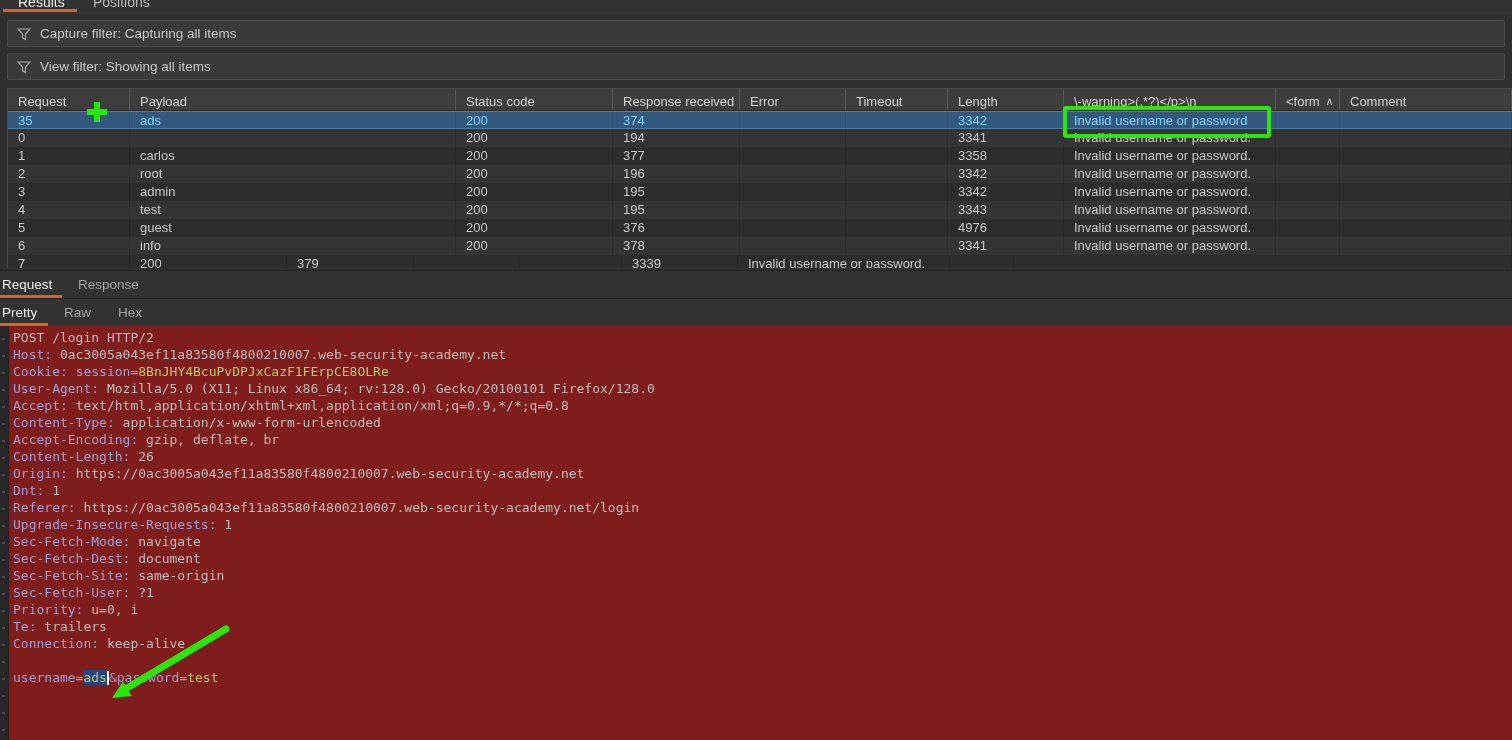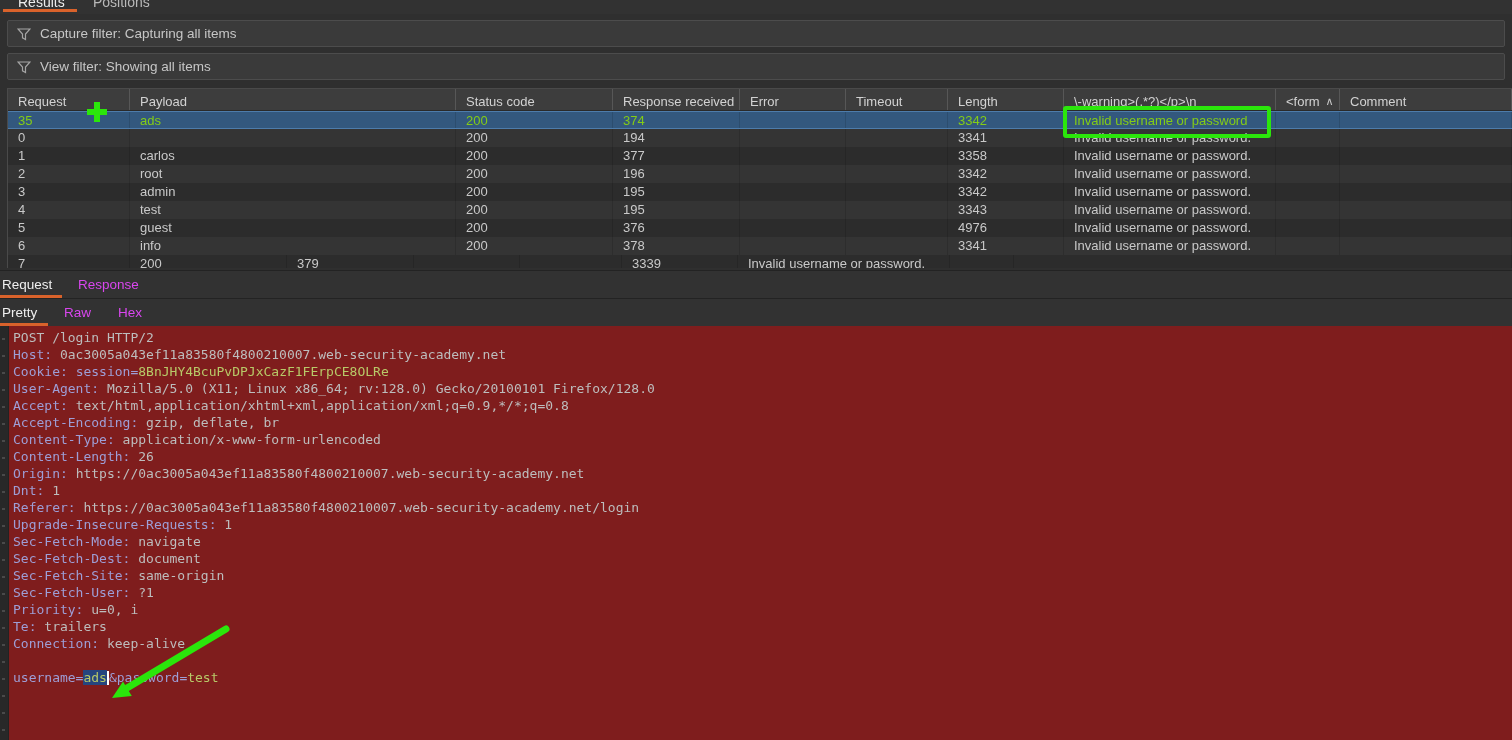--- a/index.html
+++ b/index.html
@@ -36,29 +36,29 @@
   .th {
     font-size:13px; color:#d2d2d2; padding:3px 4px 0 10px;
     border-right:1px solid #575757; white-space:nowrap; overflow:hidden;
     display:flex; align-items:center; gap:6px; cursor:default;
   }
   .th .sort { color:#c9c9c9; font-size:11px; }
   .tr { display:flex; height:18px; }
   .tr.alt-a { background:#343434; }
   .tr.alt-b { background:#2c2c2c; }
   .tr.selected { background:#33587e; border-top:1px solid #4d7cab; border-bottom:1px solid #4d7cab; }
-  .tr.selected .td { color:#84cc16; }
+  .tr.selected .td { color:#7dd3fc; }
   .td {
     font-size:13px; color:#c9c9c9; padding:1px 4px 0 10px;
     white-space:nowrap; overflow:hidden; border-right:1px solid rgba(0,0,0,0.12);
   }
 
   
   .bar-tabs { position:relative; height:28px; background:#323232; border-top:1px solid #232323; }
-  .bar-tab { position:absolute; top:6px; font-size:13.5px; color:#d946ef; cursor:default; }
+  .bar-tab { position:absolute; top:6px; font-size:13.5px; color:#a3a3a3; cursor:default; }
   .bar-tab.active { color:#efefef; }
   .bar-underline { position:absolute; bottom:0; left:0; height:3px; background:#d9622b; }
 
   
   .editor {
     position:relative; height:414px; background:#7f1d1d; display:flex;
     font-family:"DejaVu Sans Mono", monospace;
   }
   .gutter {
     width:9px; background:#282828; border-right:1px solid #222;
@@ -268,22 +268,22 @@
 </div>
 
 <div class="editor">
   <div class="gutter"></div>
   <div class="code" id="code">
       <div class="line"><span class="seg-v">POST /login HTTP/2</span></div>
       <div class="line"><span class="seg-n">Host: </span><span class="seg-v">0ac3005a043ef11a83580f4800210007.web-security-academy.net</span></div>
       <div class="line"><span class="seg-n">Cookie: </span><span class="seg-n">session=</span><span class="seg-t">8BnJHY4BcuPvDPJxCazF1FErpCE8OLRe</span></div>
       <div class="line"><span class="seg-n">User-Agent: </span><span class="seg-v">Mozilla/5.0 (X11; Linux x86_64; rv:128.0) Gecko/20100101 Firefox/128.0</span></div>
       <div class="line"><span class="seg-n">Accept: </span><span class="seg-v">text/html,application/xhtml+xml,application/xml;q=0.9,*/*;q=0.8</span></div>
+      <div class="line"><span class="seg-n">Content-Type: </span><span class="seg-v">application/x-www-form-urlencoded</span></div>
       <div class="line"><span class="seg-n">Accept-Encoding: </span><span class="seg-v">gzip, deflate, br</span></div>
-      <div class="line"><span class="seg-n">Content-Type: </span><span class="seg-v">application/x-www-form-urlencoded</span></div>
       <div class="line"><span class="seg-n">Content-Length: </span><span class="seg-v">26</span></div>
       <div class="line"><span class="seg-n">Origin: </span><span class="seg-v">https://0ac3005a043ef11a83580f4800210007.web-security-academy.net</span></div>
       <div class="line"><span class="seg-n">Dnt: </span><span class="seg-v">1</span></div>
       <div class="line"><span class="seg-n">Referer: </span><span class="seg-v">https://0ac3005a043ef11a83580f4800210007.web-security-academy.net/login</span></div>
       <div class="line"><span class="seg-n">Upgrade-Insecure-Requests: </span><span class="seg-v">1</span></div>
       <div class="line"><span class="seg-n">Sec-Fetch-Mode: </span><span class="seg-v">navigate</span></div>
       <div class="line"><span class="seg-n">Sec-Fetch-Dest: </span><span class="seg-v">document</span></div>
       <div class="line"><span class="seg-n">Sec-Fetch-Site: </span><span class="seg-v">same-origin</span></div>
       <div class="line"><span class="seg-n">Sec-Fetch-User: </span><span class="seg-v">?1</span></div>
       <div class="line"><span class="seg-n">Priority: </span><span class="seg-v">u=0, i</span></div>

